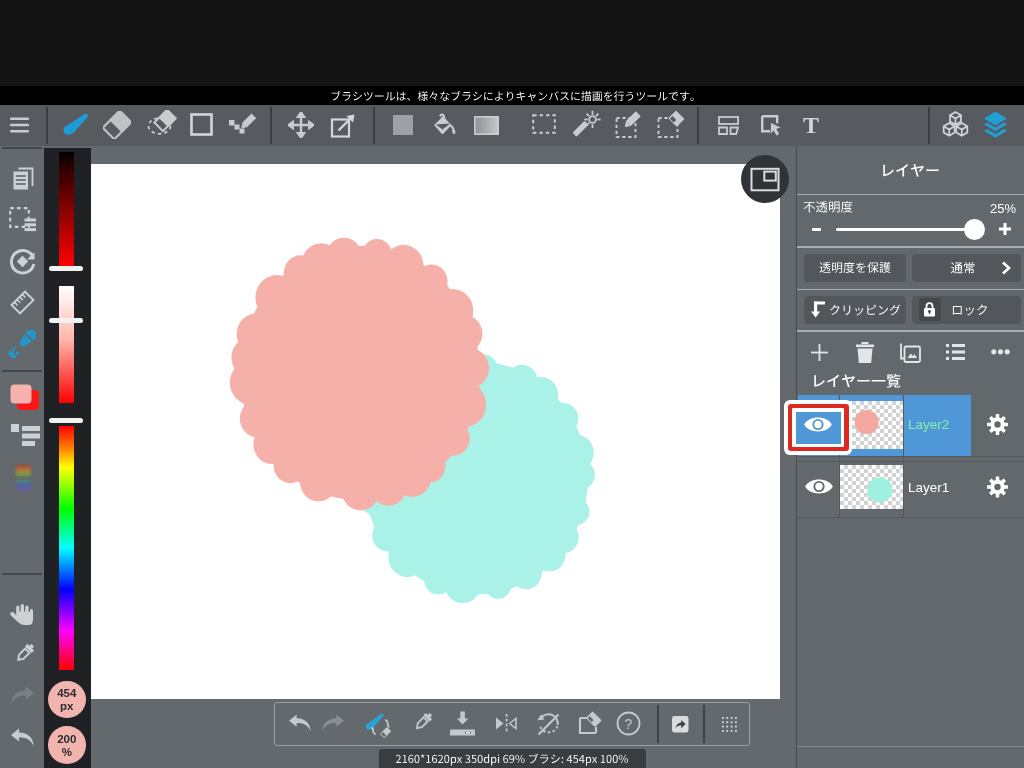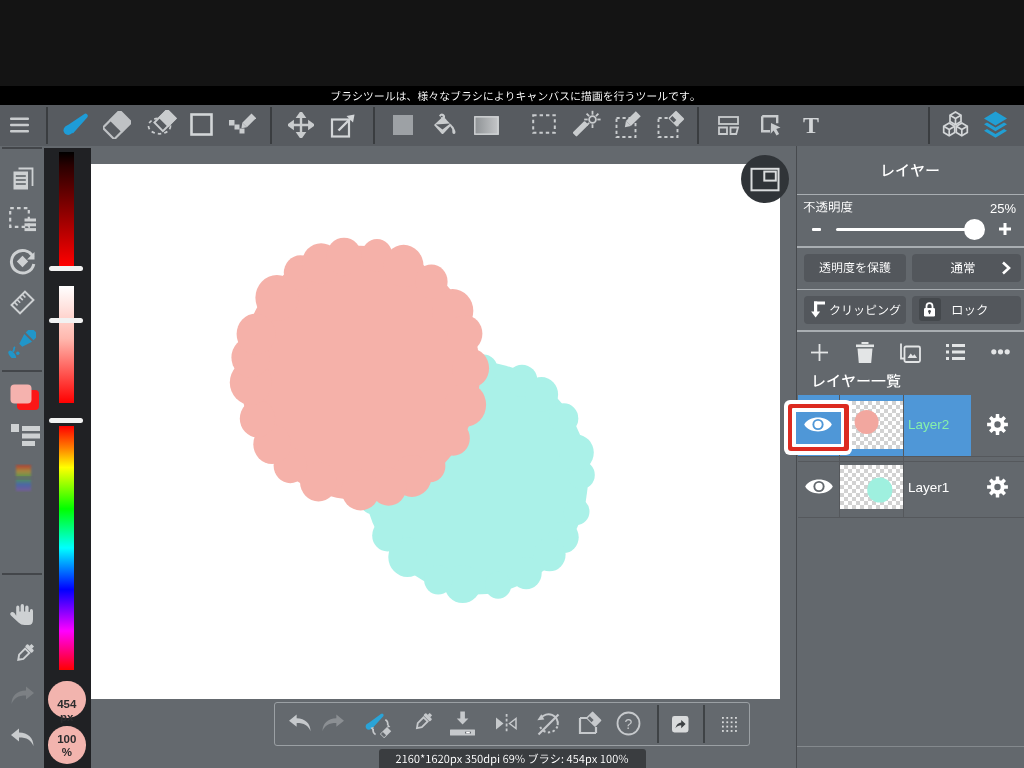--- a/index.html
+++ b/index.html
@@ -245,25 +245,25 @@
     <path d="M10 1.5 L2 8 L10 14.5 V10.5 C18 10.5 22 13 24.5 19 C24.5 11 19 5.8 10 5.5 z" fill="#c9ccce"></path>
   </svg>
 <div class="abs" style="left:44px;top:148px;width:47px;height:620px;background:#202124"></div>
 <div class="abs" style="left:59px;top:152px;width:15px;height:114px;background:linear-gradient(#000,#2a0000 12%,#ff0000)"></div>
 <div class="abs" style="left:59px;top:286px;width:15px;height:117px;background:linear-gradient(#fff,#ffb8ae 45%,#ff0000)"></div>
 <div class="abs" style="left:59px;top:426px;width:15px;height:244px;background:linear-gradient(#f00,#ff8000 9%,#ff0 17%,#0f0 34%,#0ff 50%,#00f 67%,#f0f 84%,#f00)"></div>
 <div class="abs" style="left:49px;top:266px;width:34px;height:5px;background:#f2f2f2;border-radius:2.5px"></div>
 <div class="abs" style="left:49px;top:318px;width:34px;height:5px;background:#f2f2f2;border-radius:2.5px"></div>
 <div class="abs" style="left:49px;top:418px;width:34px;height:5px;background:#f2f2f2;border-radius:2.5px"></div>
 <div class="abs" style="left:48px;top:680.7px;width:37.6px;height:37.6px;border-radius:50%;background:#f2b4ae;color:#2c2c2e;font-size:11.5px;font-weight:bold;text-align:center;line-height:13px;padding-top:0">
-    <div style="margin-top:17px">454</div>
+    <div style="margin-top:6px">454</div>
     <div>px</div>
   </div>
 <div class="abs" style="left:48px;top:726.2px;width:37.6px;height:37.6px;border-radius:50%;background:#f2b4ae;color:#2c2c2e;font-size:11.5px;font-weight:bold;text-align:center;line-height:13px;padding-top:0">
-    <div style="margin-top:6.5px">100</div>
+    <div style="margin-top:6.5px">200</div>
     <div>%</div>
   </div>
 <div class="abs" style="left:91px;top:164px;width:689px;height:535px;background:#fff"></div>
 <svg class="abs" style="left:91px;top:164px" width="690" height="535" viewBox="0 0 690 535">
     <g transform="translate(385,314) scale(1,1.04)" fill="#aaf1e8">
       <circle cx="0" cy="0" r="112"></circle>
       <circle cx="105.2" cy="-3.0" r="13.6"></circle>
       <circle cx="100.5" cy="32.2" r="13.0"></circle>
       <circle cx="87.6" cy="57.0" r="15.1"></circle>
       <circle cx="73.5" cy="73.6" r="16.1"></circle>

